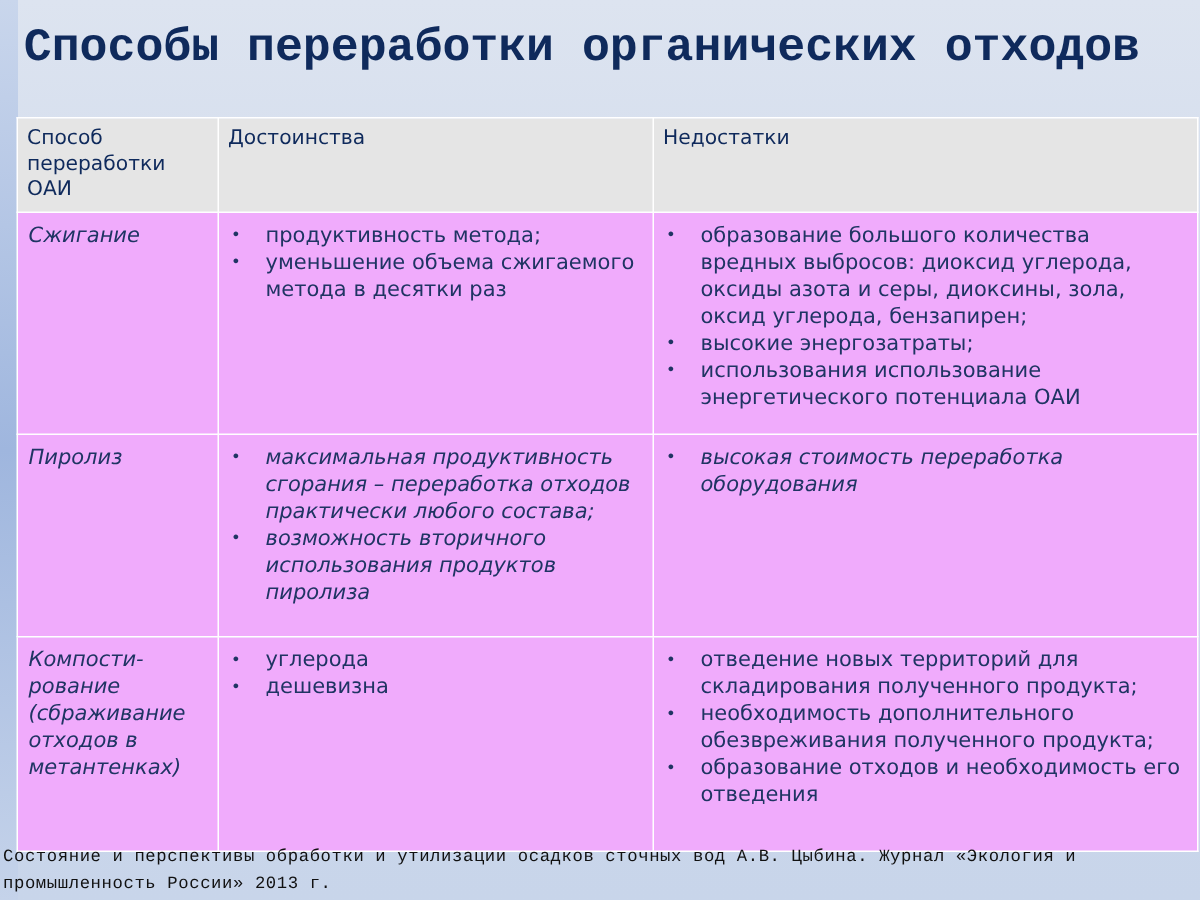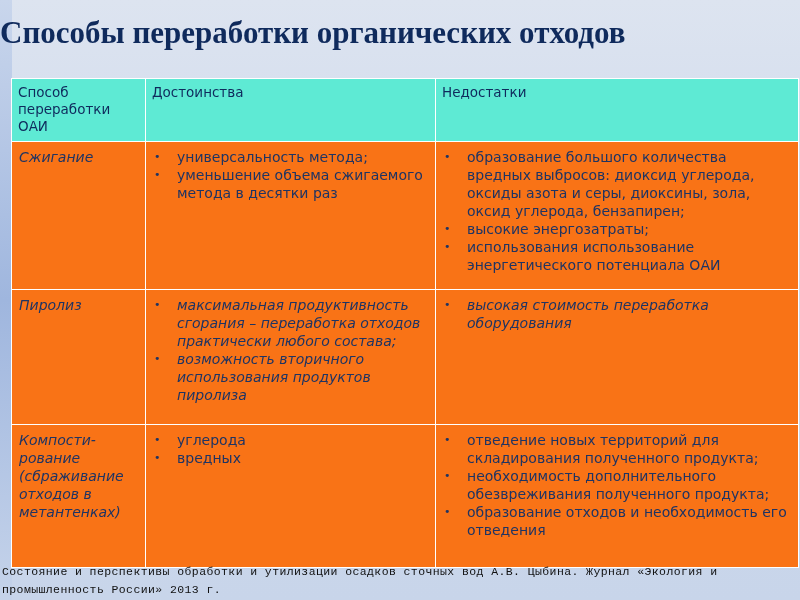--- a/index.html
+++ b/index.html
@@ -6,41 +6,41 @@
   body {
     width:800px; height:600px; overflow:hidden; position:relative;
     background: linear-gradient(180deg, #dde4f0 0%, #cfdaec 40%, #c8d5ea 100%);
     font-family: "DejaVu Sans", sans-serif;
   }
   .left-accent {
     position:absolute; left:0; top:0; width:12px; height:600px;
     background: linear-gradient(180deg, #c9d6ec 0%, #9fb6de 50%, #c5d3ea 100%);
   }
   .title {
-    position:absolute; left:0; top:14px; width:760px; text-align:left;
-    font-family: Liberation Serif, serif; font-weight:bold;
+    position:absolute; left:0; top:14px; width:760px; text-align:right;
+    font-family: Liberation Mono, monospace; font-weight:bold;
     font-size:31px; line-height:38px; color:#0f2a5c;
     margin:0;
   }
   table {
     position:absolute; left:11px; top:78px; width:787px;
     border-collapse:collapse; table-layout:fixed;
     font-family: "DejaVu Sans", sans-serif;
   }
   col.c1 { width:134px; }
   col.c2 { width:290px; }
   col.c3 { width:363px; }
   th {
-    background:#5eead4; color:#0f2a5c; font-weight:normal;
+    background:#e5e5e5; color:#0f2a5c; font-weight:normal;
     font-size:13.5px; line-height:17px; text-align:left; vertical-align:top;
     padding:5px 6px; height:52px;
     border:1.5px solid #ffffff;
   }
   td {
-    background:#f97316; color:#1f3463; vertical-align:top;
+    background:#f0abfc; color:#1f3463; vertical-align:top;
     font-size:14px; line-height:18px; padding:6px 7px;
     border:1.5px solid #ffffff;
   }
   td.method { font-style:italic; font-size:14px; }
   ul { margin:0; padding:0 0 0 24px; list-style:none; }
   li { position:relative; }
   li::before {
     content:"•"; position:absolute; left:-23px; top:0; font-size:11px; color:#1f3463;
   }
   tr.r1 td { height:135px; }
@@ -70,21 +70,21 @@
       <th>Способ переработки ОАИ</th>
       <th>Достоинства</th>
       <th>Недостатки</th>
     </tr>
   </thead>
   <tbody>
     <tr class="r1">
       <td class="method">Сжигание</td>
       <td>
         <ul>
-          <li>универсальность метода;</li>
+          <li>продуктивность метода;</li>
           <li>уменьшение объема сжигаемого метода в десятки раз</li>
         </ul>
       </td>
       <td>
         <ul>
           <li>образование большого количества вредных выбросов: диоксид углерода, оксиды азота и серы, диоксины, зола, оксид углерода, бензапирен;</li>
           <li>высокие энергозатраты;</li>
           <li>использования использование энергетического потенциала ОАИ</li>
         </ul>
       </td>
@@ -101,21 +101,21 @@
         <ul>
           <li>высокая стоимость переработка оборудования</li>
         </ul>
       </td>
     </tr>
     <tr class="r3">
       <td class="method">Компости-рование (сбраживание отходов в метантенках)</td>
       <td>
         <ul>
           <li>углерода</li>
-          <li>вредных</li>
+          <li>дешевизна</li>
         </ul>
       </td>
       <td>
         <ul>
           <li>отведение новых территорий для складирования полученного продукта;</li>
           <li>необходимость дополнительного обезвреживания полученного продукта;</li>
           <li>образование отходов и необходимость его отведения</li>
         </ul>
       </td>
     </tr>

